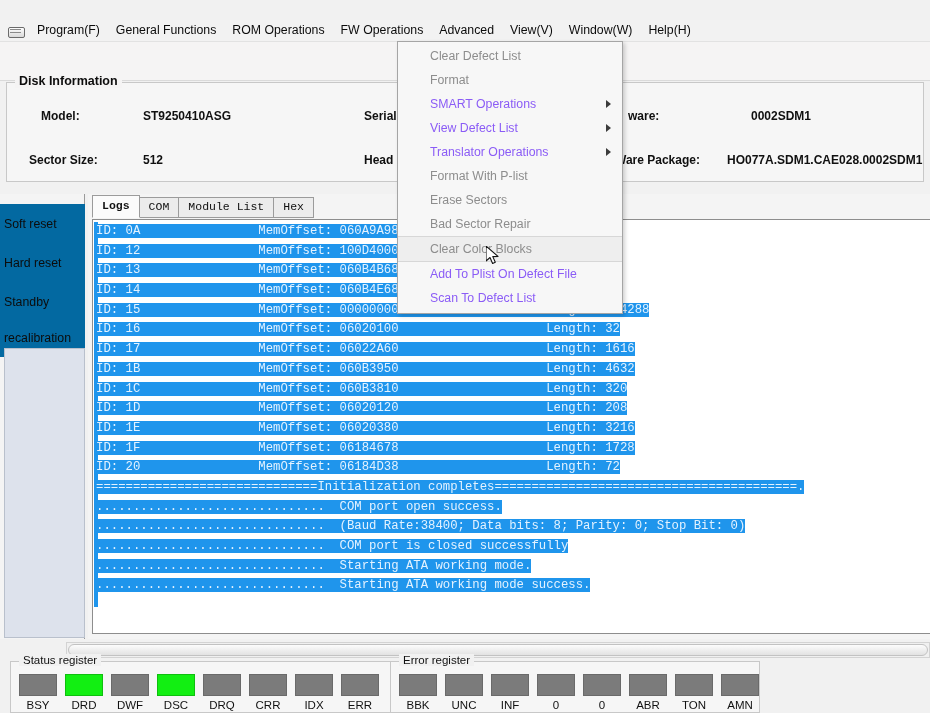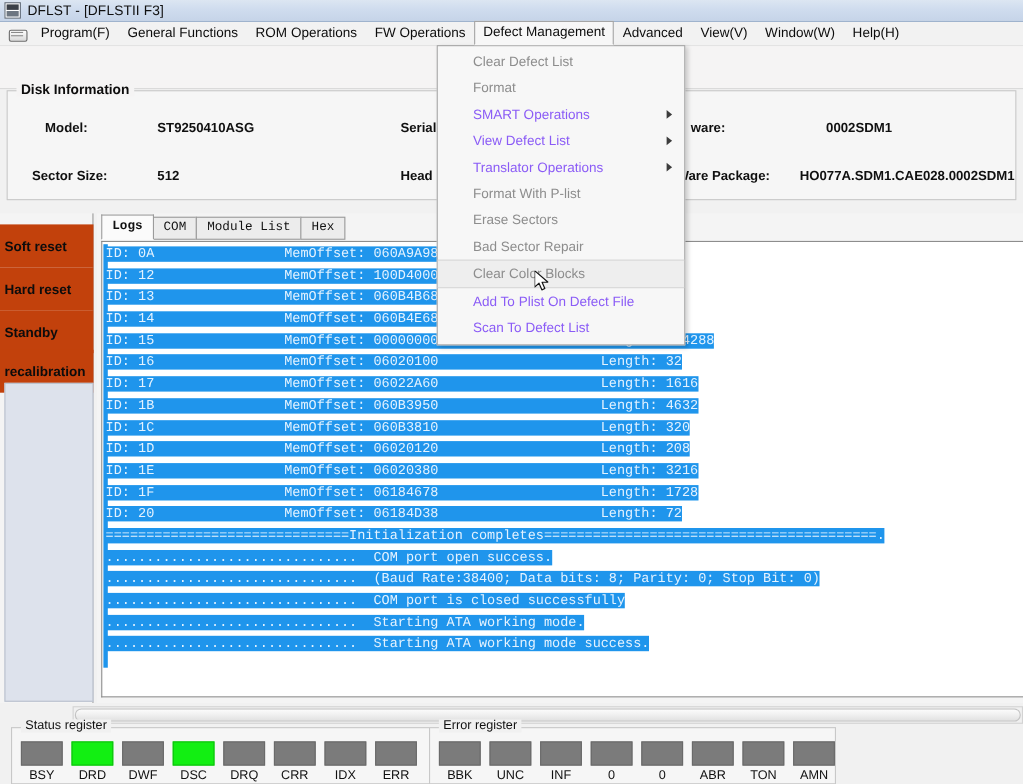--- a/index.html
+++ b/index.html
@@ -190,22 +190,22 @@
   
   .sidebar {
     position: absolute; left: 0; top: 194px; width: 85px; height: 445px;
     background: #f4f4f4;
     border-right: 1px solid #9a9a9a;
   }
   .side-btn {
     position: absolute; left: 0; width: 85px; height: 39px;
     display: flex; align-items: center;
     padding-left: 4px;
-    font-size: 12.3px; font-weight: bold; color: #0c0c0c;
-    background: #c2410c;
+    font-size: 12.3px; font-weight: normal; color: #0c0c0c;
+    background: #0369a1;
     cursor: default;
   }
   .side-spacer {
     position: absolute; left: 4px; top: 154px; width: 81px; height: 290px;
     background: #dde2ec;
     border: 1px solid #b9c0cc;
   }
 
   
   .tabarea {
@@ -334,32 +334,27 @@
   .cursor {
     position: absolute; left: 486px; top: 246px;
     width: 14px; height: 20px; z-index: 70; pointer-events: none;
   }
 </style>
 </head>
 <body>
 
 <div id="app">
 
-  <div class="titlebar">
-    <div class="app-icon"></div>
-    <div class="title">DFLST - [DFLSTII  F3]</div>
-  </div>
 
   <div class="menubar">
     <div class="menu-doc-icon"></div>
     <div class="menu-item">Program(F)</div>
     <div class="menu-item">General Functions</div>
     <div class="menu-item">ROM Operations</div>
     <div class="menu-item">FW Operations</div>
-    <div class="menu-item open">Defect Management</div>
     <div class="menu-item">Advanced</div>
     <div class="menu-item">View(V)</div>
     <div class="menu-item">Window(W)</div>
     <div class="menu-item">Help(H)</div>
   </div>
 
   <div class="toolbar">
     <div class="tb-grip"></div>
     <div class="btn-power"></div>
     <div class="btn-stop">

